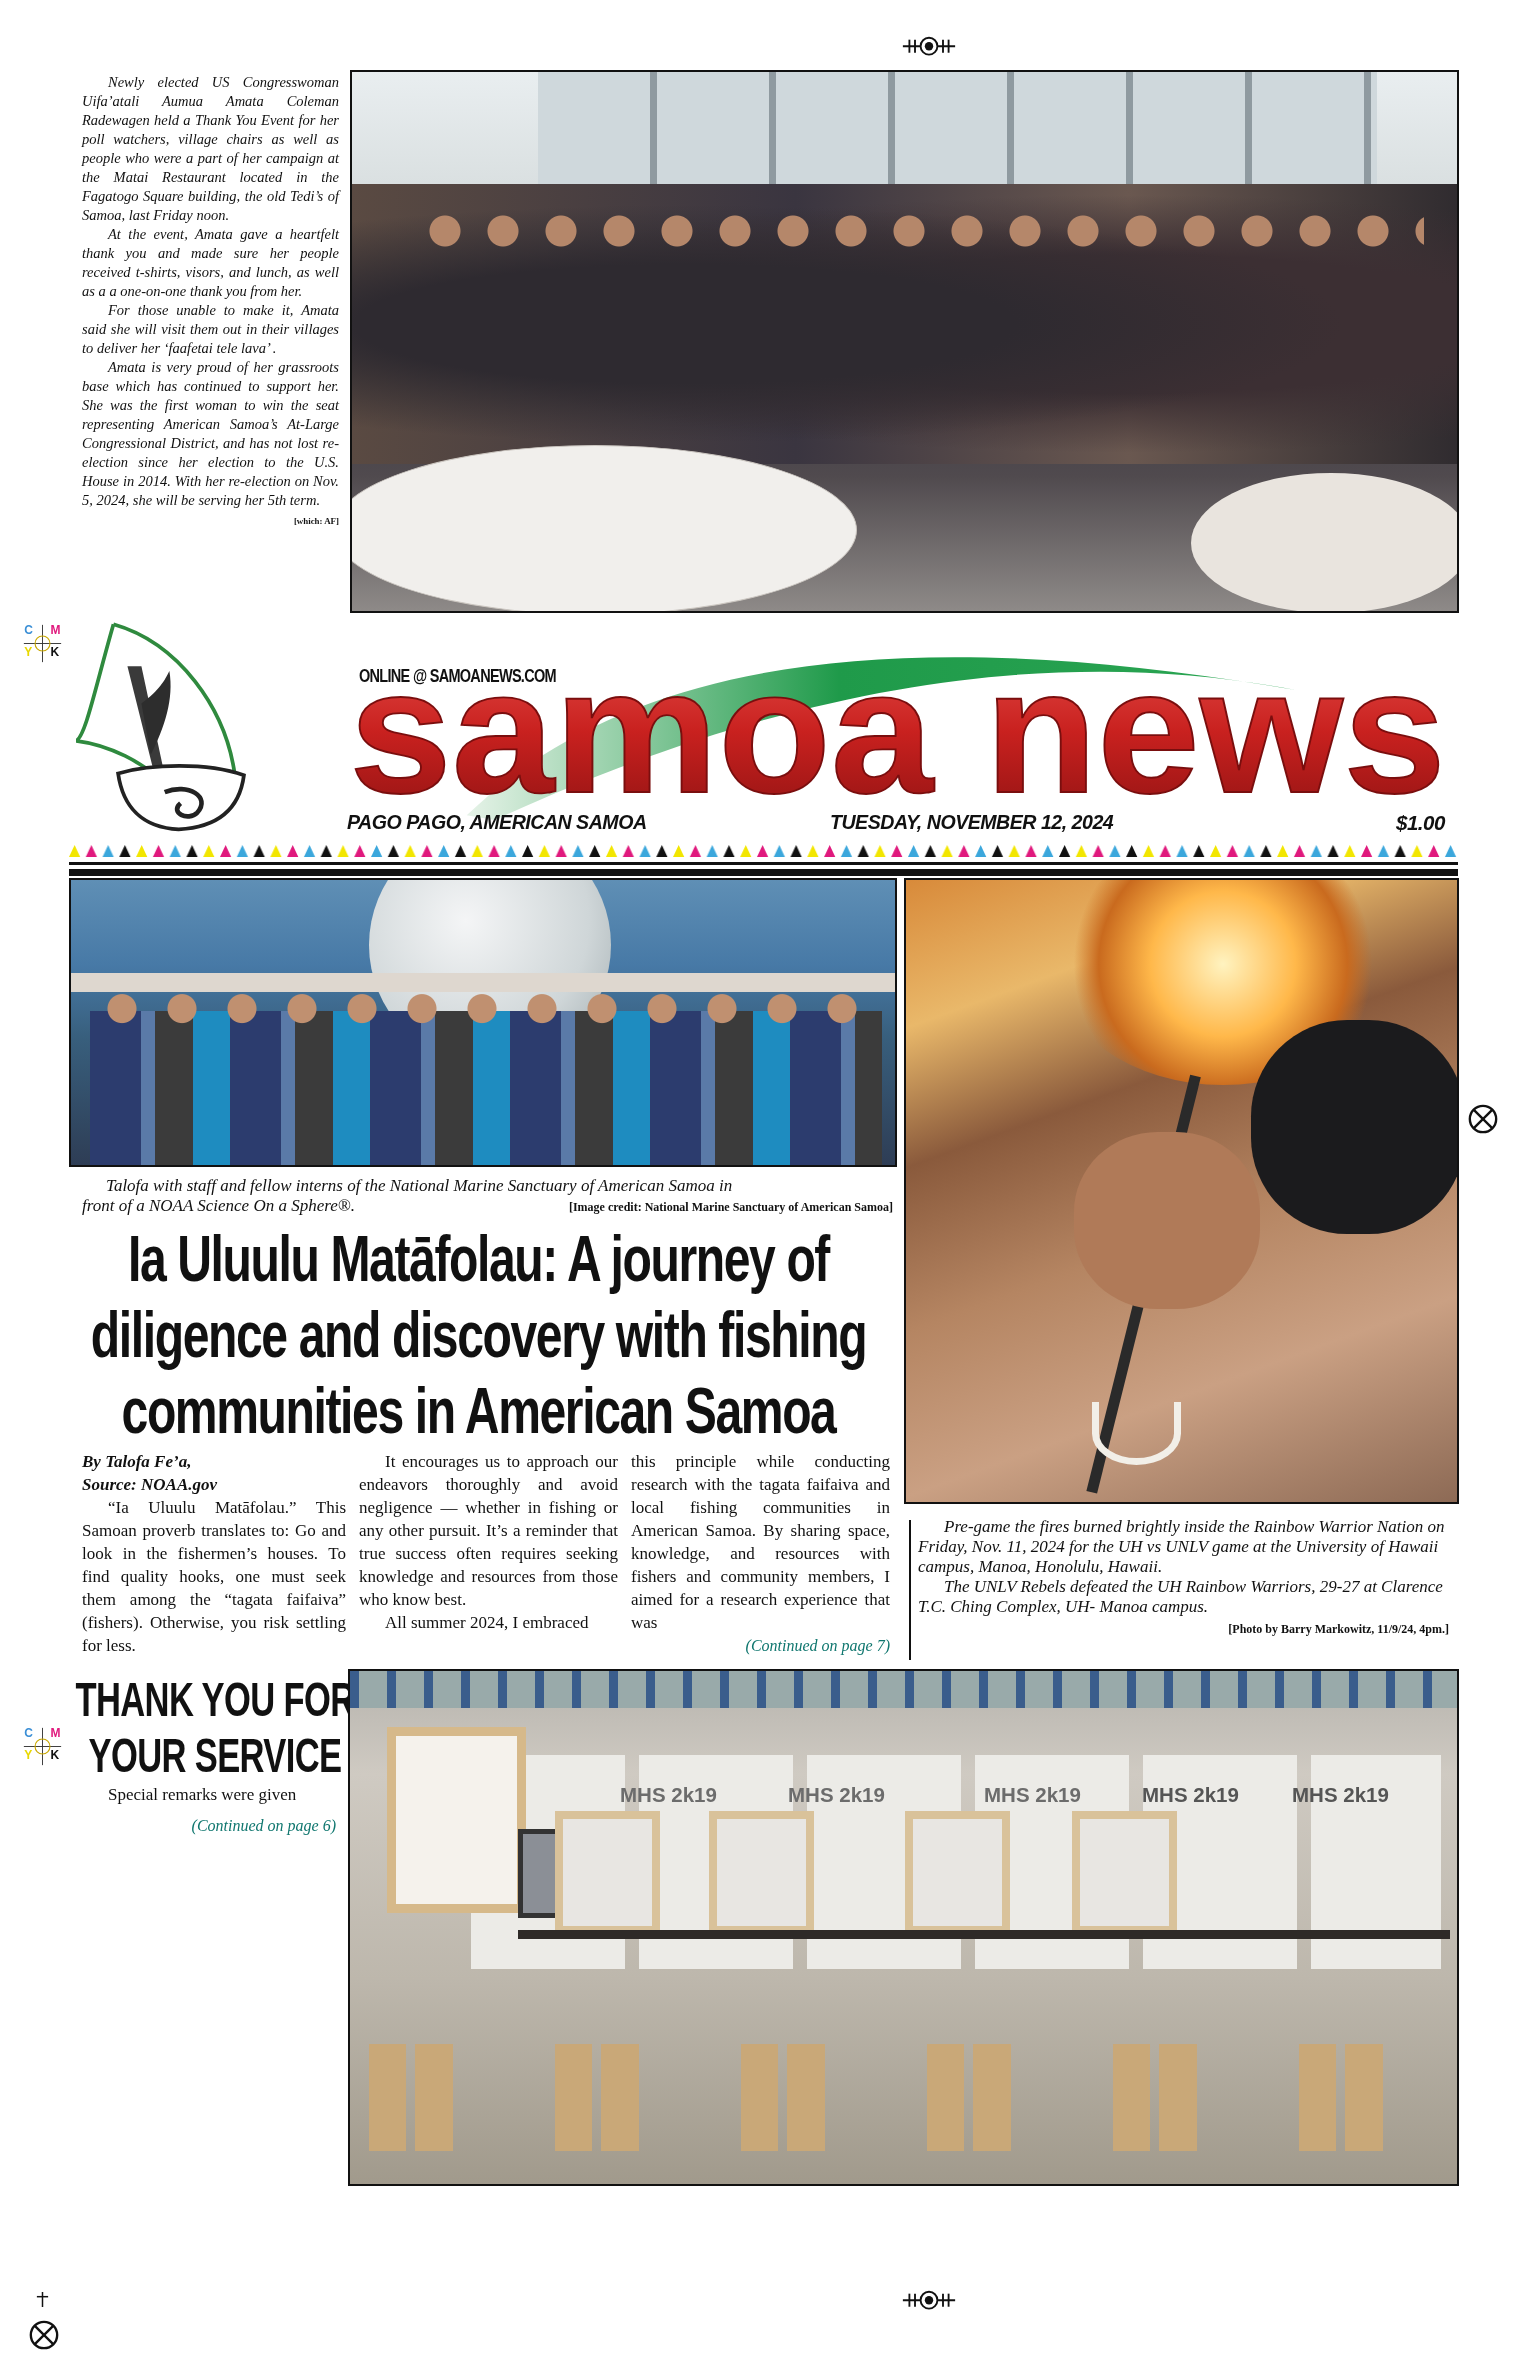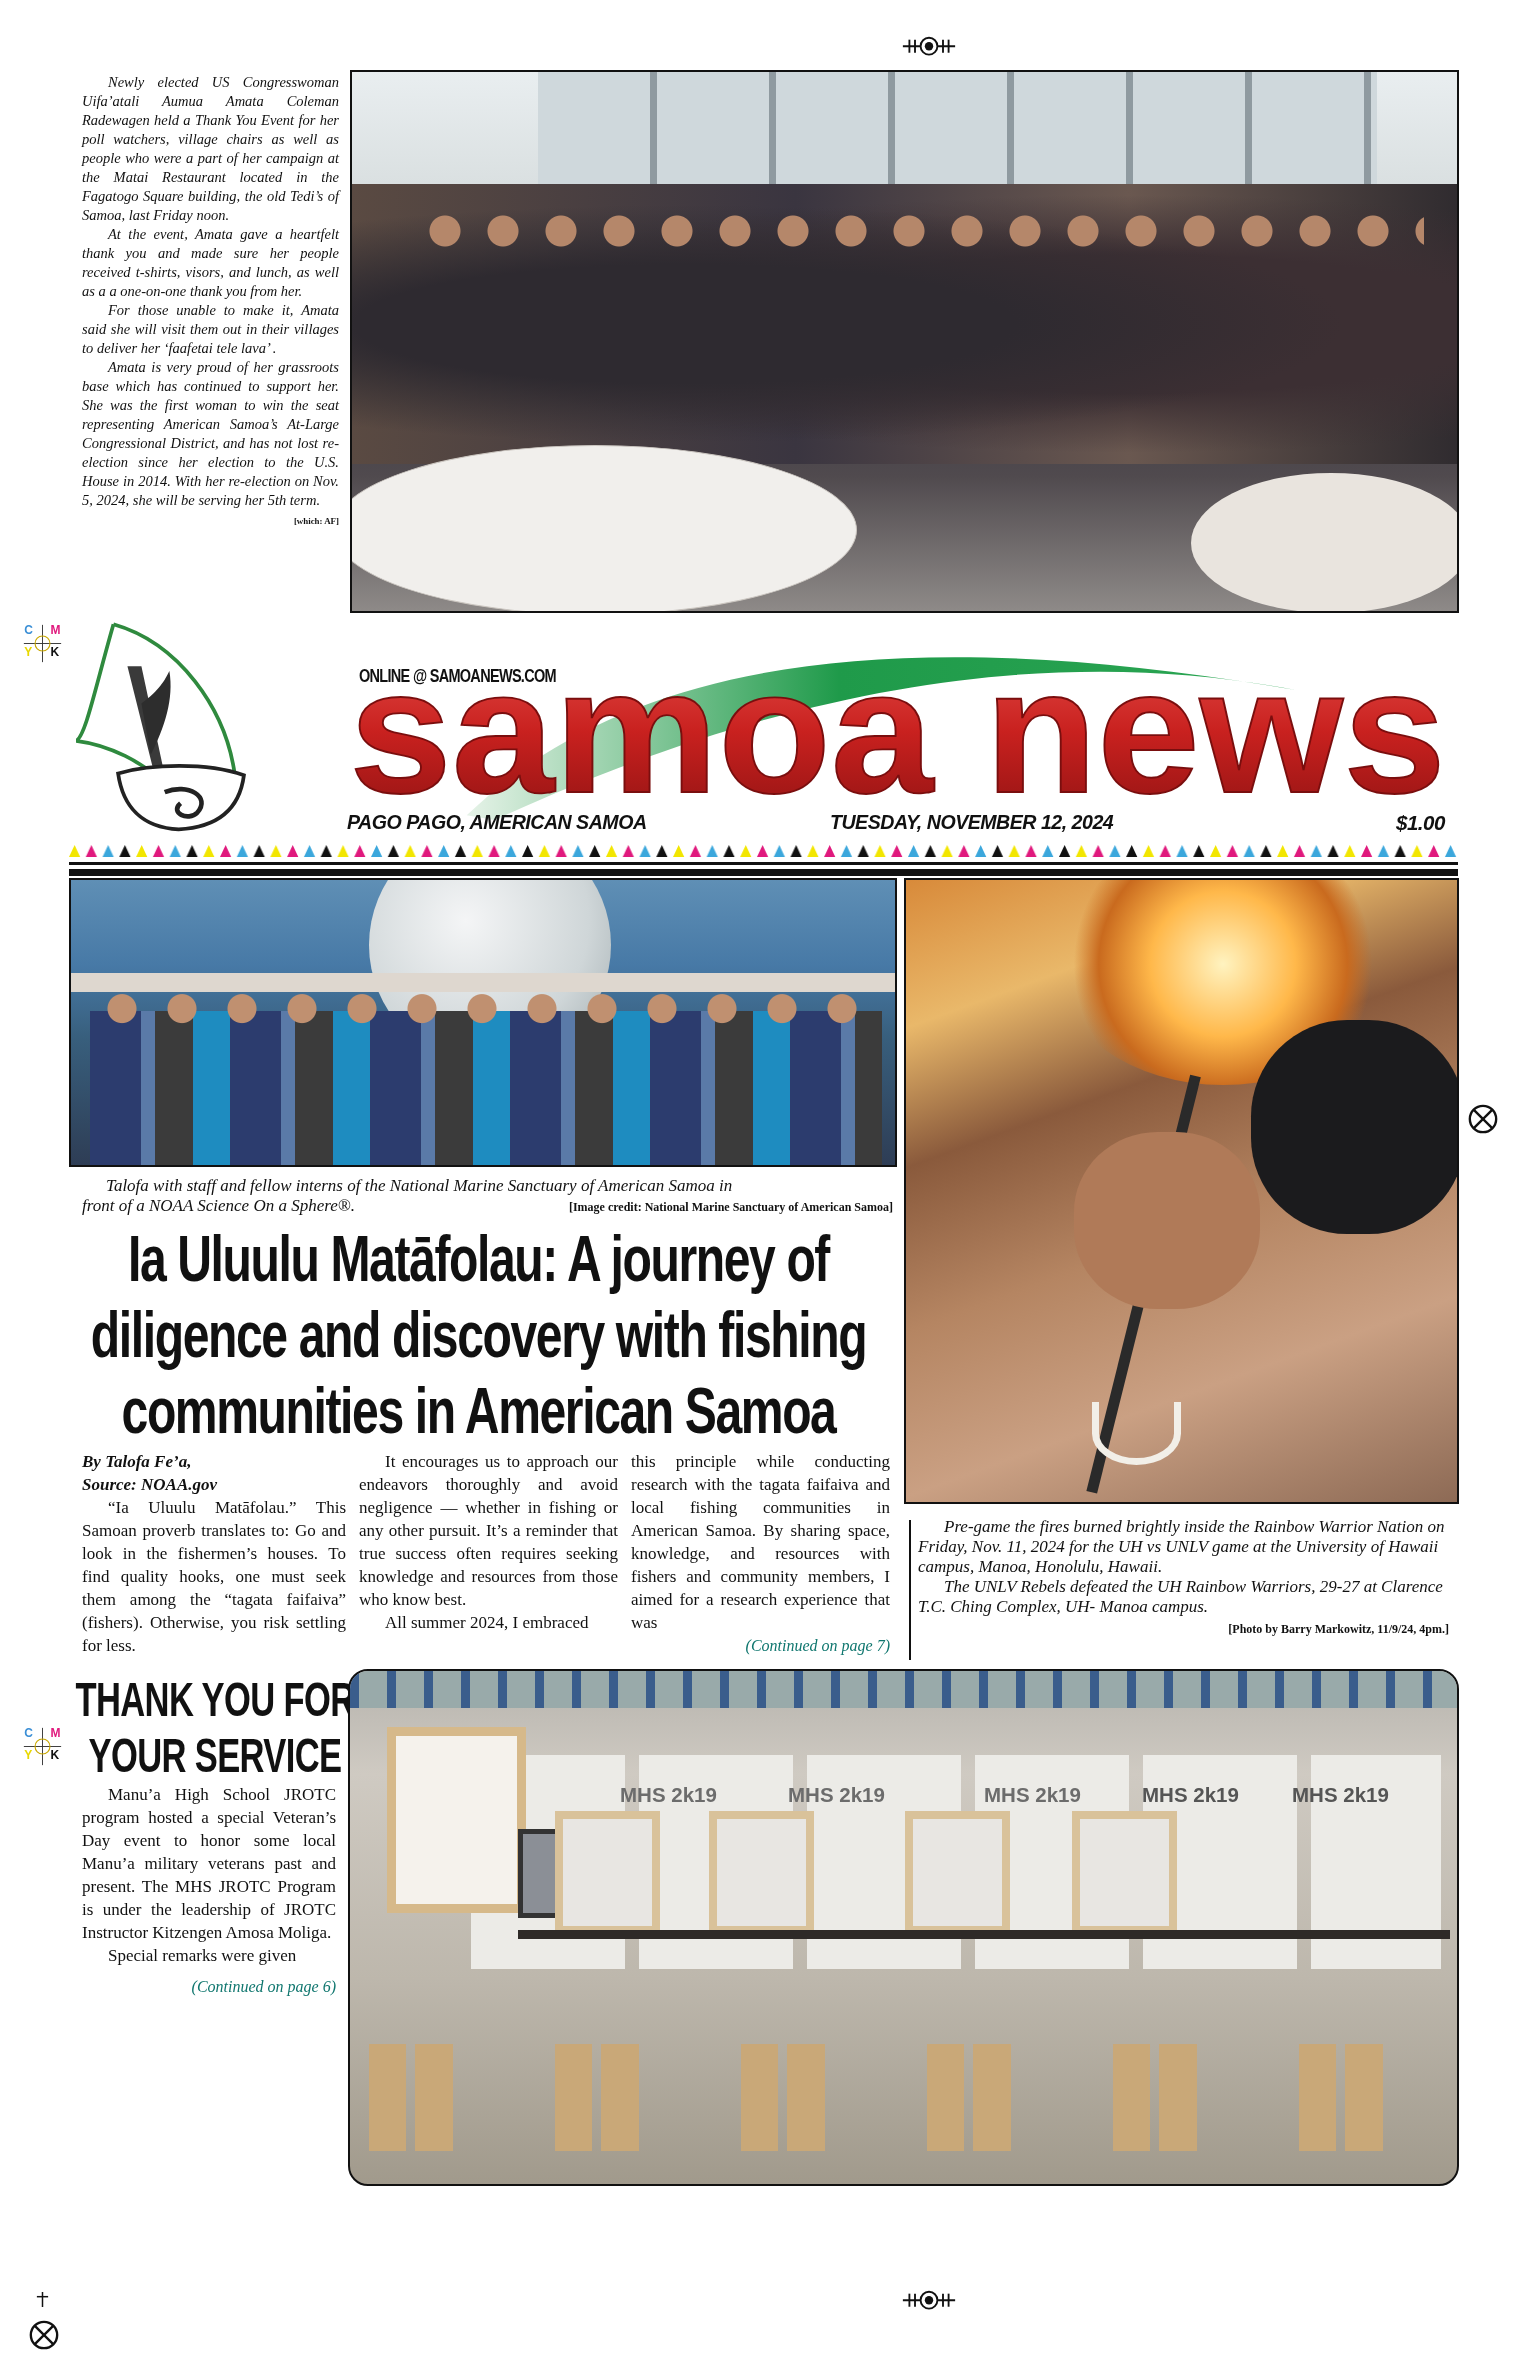--- a/index.html
+++ b/index.html
@@ -219,26 +219,25 @@
   <div class="credit-b" style="text-align:right; margin-top:1.9px;">[Photo by Barry Markowitz, 11/9/24, 4pm.]</div>
 </div>
 <div class="abs" style="left:909px; top:1520px; width:1.9px; height:140px; background:#111;"></div>
 
 <div class="abs section-head">
   <div>THANK YOU FOR</div>
   <div>YOUR SERVICE</div>
 </div>
 
 <div class="col" style="left:82px; top:1783px; width:254px; line-height:23px;">
-  <p>Manu’a High School JROTC program hosted a special Veteran’s Day event to honor some local Manu’a military veterans past and present. The MHS JROTC Program is under the leadership of JROTC Instructor Kitzengen Amosa Moliga.</p>
   <p>Special remarks were given</p>
   <div class="cont" style="margin-top:7.5px;">(Continued on page 6)</div>
 </div>
 
-<div class="photo" style="left:348px; top:1669px; width:1111px; height:517px; background:linear-gradient(180deg,#b6b3ad 0%,#cfcac2 20%,#bdb7ac 60%,#a19a8c 100%);border-radius:20px;">
+<div class="photo" style="left:348px; top:1669px; width:1111px; height:517px; background:linear-gradient(180deg,#b6b3ad 0%,#cfcac2 20%,#bdb7ac 60%,#a19a8c 100%);">
   <div class="abs" style="left:0; top:0; width:1111px; height:37px; background:repeating-linear-gradient(90deg,#3a5d8c 0 9.3px,#9aa 9.3px 37px);"></div>
 
   <div class="abs" style="left:121px; top:84px; width:970px; height:214px; background:repeating-linear-gradient(90deg,#ecebe7 0 154px,transparent 154px 168px);"></div>
   <div class="abs" style="left:270px; top:112px; font-family:'Liberation Sans',sans-serif; font-weight:bold; color:#6c6c6c; font-size:20.5px;">MHS 2k19</div>
   <div class="abs" style="left:438px; top:112px; font-family:'Liberation Sans',sans-serif; font-weight:bold; color:#6c6c6c; font-size:20.5px;">MHS 2k19</div>
   <div class="abs" style="left:634px; top:112px; font-family:'Liberation Sans',sans-serif; font-weight:bold; color:#6c6c6c; font-size:20.5px;">MHS 2k19</div>
   <div class="abs" style="left:792px; top:112px; font-family:'Liberation Sans',sans-serif; font-weight:bold; color:#555; font-size:20.5px;">MHS 2k19</div>
   <div class="abs" style="left:942px; top:112px; font-family:'Liberation Sans',sans-serif; font-weight:bold; color:#555; font-size:20.5px;">MHS 2k19</div>
 
   <div class="abs" style="left:37px; top:56px; width:121px; height:168px; background:#f5f2ec; border:9.3px solid #d6b98a;"></div>

